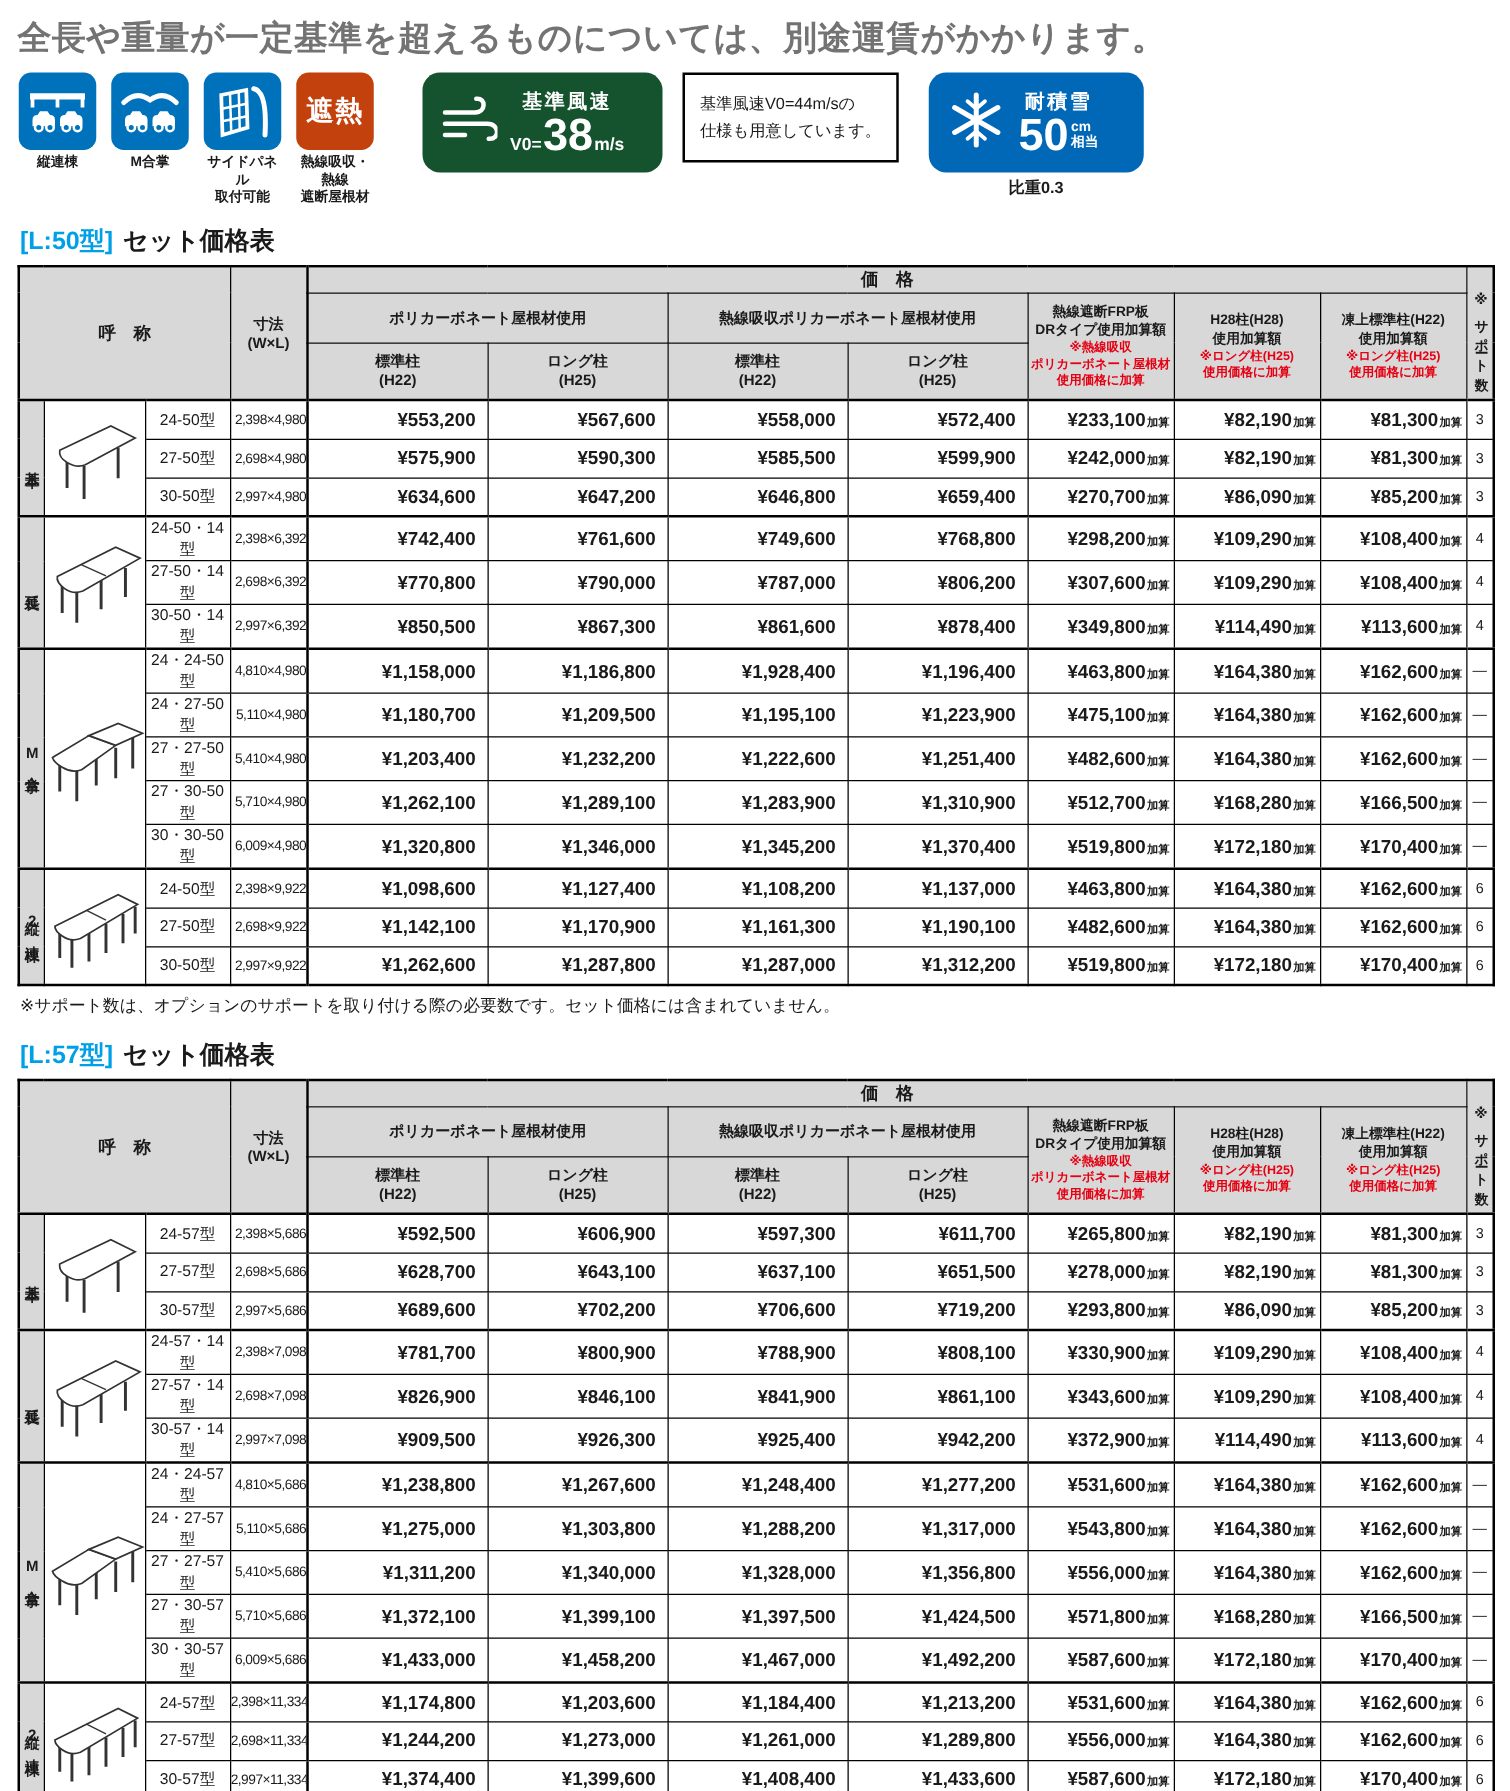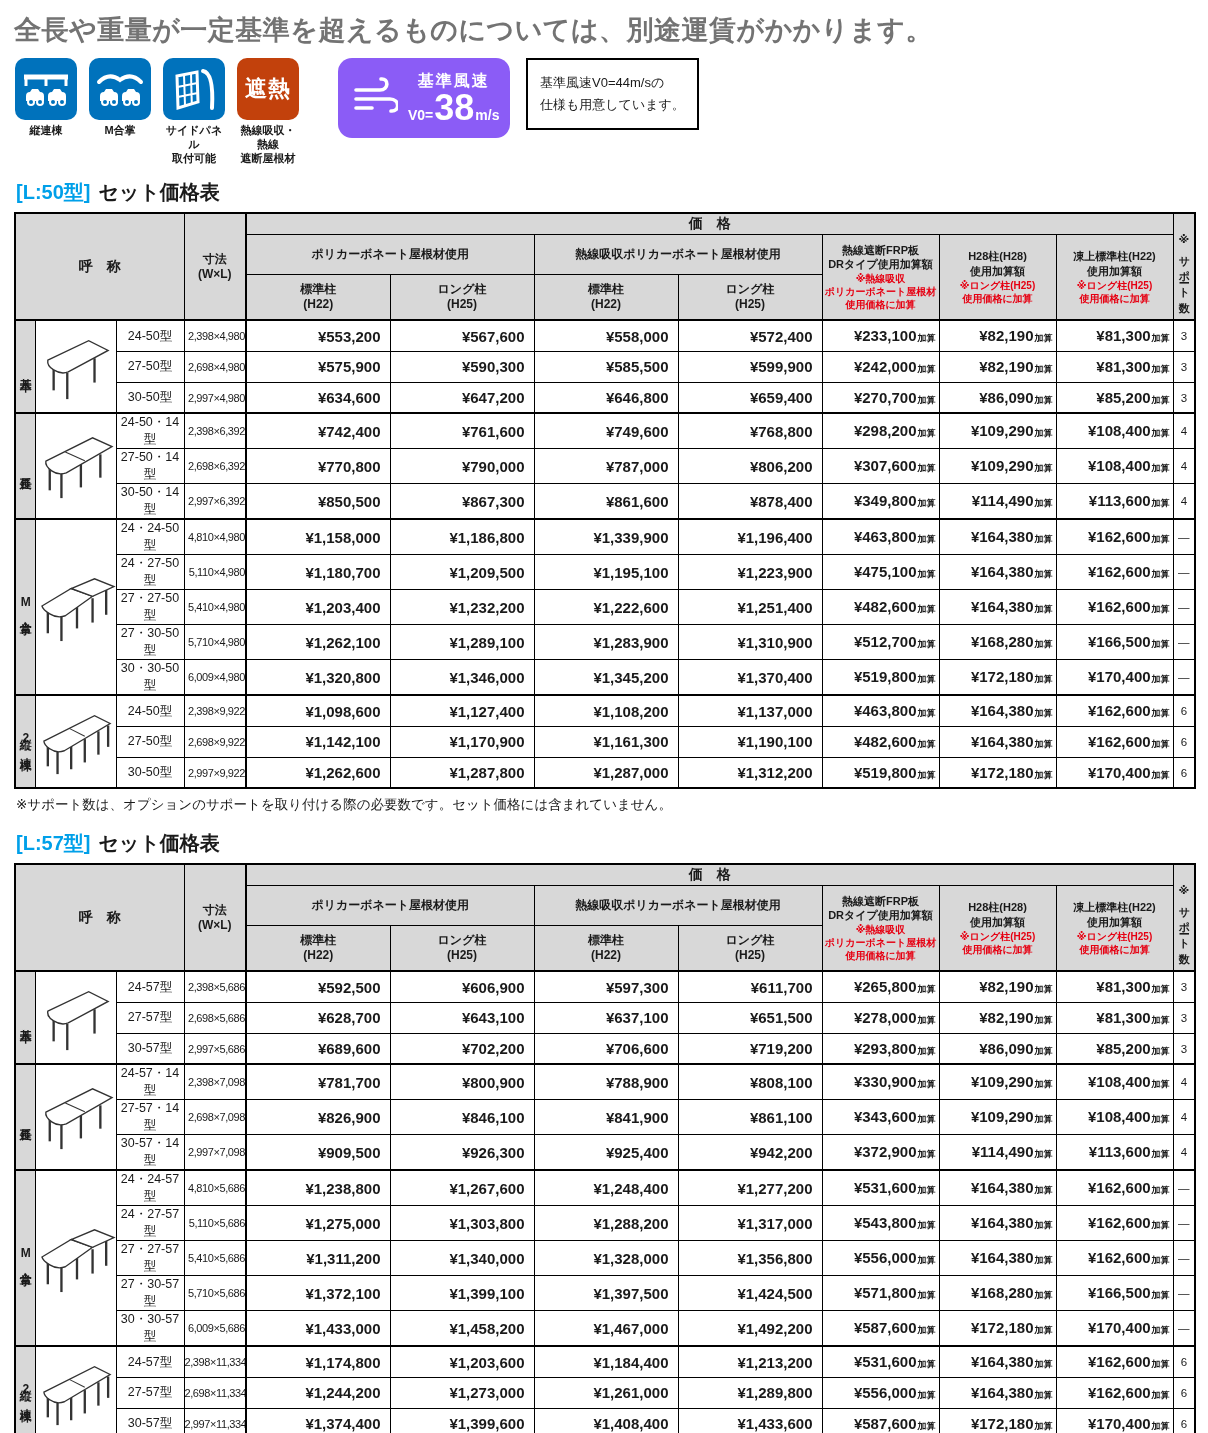--- a/index.html
+++ b/index.html
@@ -29,21 +29,21 @@
     display: flex; align-items: center; justify-content: center;
     margin: 0 auto 4px auto;
   }
   .feat-icon.blue { background: #0072bc; }
   .feat-icon.green { background: #c2410c; color:#fff; font-weight:bold; font-size:22px; letter-spacing:1px; }
   .feat-label { font-size: 11px; font-weight: bold; line-height: 1.25; }
   .badge {
     height: 80px; border-radius: 14px; color: #fff;
     display: flex; align-items: center; padding: 0 14px; gap: 10px; flex: none;
   }
-  .badge.wind { background: #8b5cf6; width: 172px; margin-left: 28px; }
+  .badge.wind { background: #14532d; width: 192px; margin-left: 28px; }
   .wind-text { text-align: center; }
   .wind-title { font-size: 16px; font-weight: bold; letter-spacing: 2px; }
   .wind-value { font-size: 14px; font-weight: bold; display:flex; align-items: baseline; justify-content:center; }
   .wind-value b { font-size: 36px; line-height: 0.9; font-weight: bold; margin: 0 1px; }
   .note-box {
     border: 2px solid #000; background: #fff;
     margin-left: 6px; padding: 12px 12px; font-size: 13px; font-weight: 500;
     line-height: 1.7; flex: none;
   }
   .snow-wrap { margin-left: 14px; text-align: center; flex: none; }
@@ -167,20 +167,43 @@
         <span>V0=</span>
           <b>38</b>
           <span>m/s</span>
       </div>
     </div>
   </div>
 
   <div class="note-box pre">基準風速V0=44m/sの
 仕様も用意しています。</div>
 
+  <div class="snow-wrap">
+    <div class="badge snow">
+      <span>
+        <svg width="48" height="48" viewBox="0 0 48 48" fill="none" stroke="#fff" stroke-width="4" stroke-linecap="round">
+          <line x1="24" y1="4" x2="24" y2="44"></line>
+          <line x1="6.7" y1="14" x2="41.3" y2="34"></line>
+          <line x1="6.7" y1="34" x2="41.3" y2="14"></line>
+          <path d="M17 9 l7 6 7 -6 M17 39 l7 -6 7 6" stroke-width="3"></path>
+        </svg>
+      </span>
+      <div>
+        <div class="snow-title">耐積雪</div>
+        <div class="snow-value">
+          <b>50</b>
+          <span class="snow-units">
+            <span>cm</span>
+            <span>相当</span>
+          </span>
+        </div>
+      </div>
+    </div>
+    <div class="snow-note">比重0.3</div>
+  </div>
 </div>
 
 <h2 class="section-title">
   <span class="tag">[L:50型]</span><span>セット価格表</span>
 </h2>
 <table class="price">
     <colgroup>
     <col style="width:20px">
       <col style="width:81px">
       <col style="width:68px">
@@ -339,21 +362,21 @@
             <path d="M56 28 v25" stroke="#333" stroke-width="2.4"></path>
             <path d="M70 19 v26" stroke="#333" stroke-width="2.4"></path>
     <path d="M4 36 L34 18 L56 26 L28 46 Q20 49 12 44 Q5 40 4 36 Z" fill="#fff" stroke="#333" stroke-width="1.4"></path>
     <path d="M34 18 L58 8 L78 16 L56 26 Z" fill="#fff" stroke="#333" stroke-width="1.4"></path>
           </svg>
         </td>
         <td class="c-model">24・24-50型</td>
         <td class="c-size">4,810×4,980</td>
         <td class="c-price">¥1,158,000</td>
         <td class="c-price">¥1,186,800</td>
-        <td class="c-price">¥1,339,900</td>
+        <td class="c-price">¥1,928,400</td>
         <td class="c-price">¥1,196,400</td>
         <td class="c-price c-addon">¥463,800<span class="suffix">加算</span></td>
         <td class="c-price c-addon">¥164,380<span class="suffix">加算</span></td>
         <td class="c-price c-addon">¥162,600<span class="suffix">加算</span></td>
         <td class="c-support">—</td>
       </tr>
       <tr class=" dense">
         <td class="c-model">24・27-50型</td>
         <td class="c-size">5,110×4,980</td>
         <td class="c-price">¥1,180,700</td>

